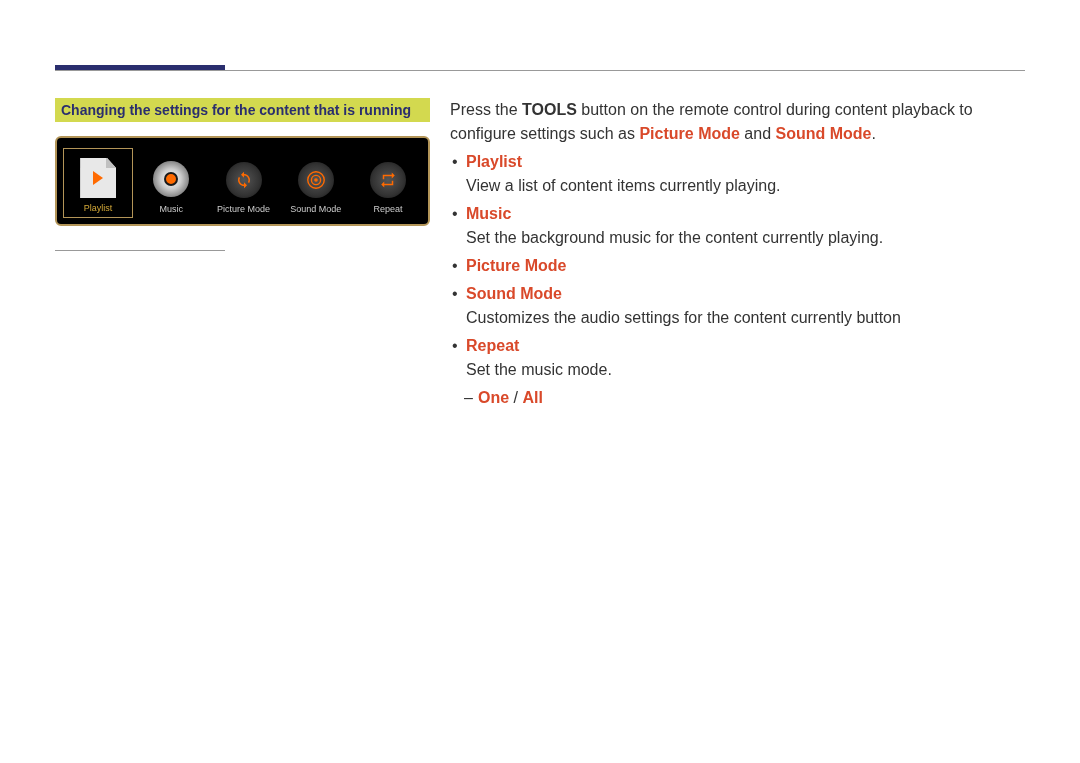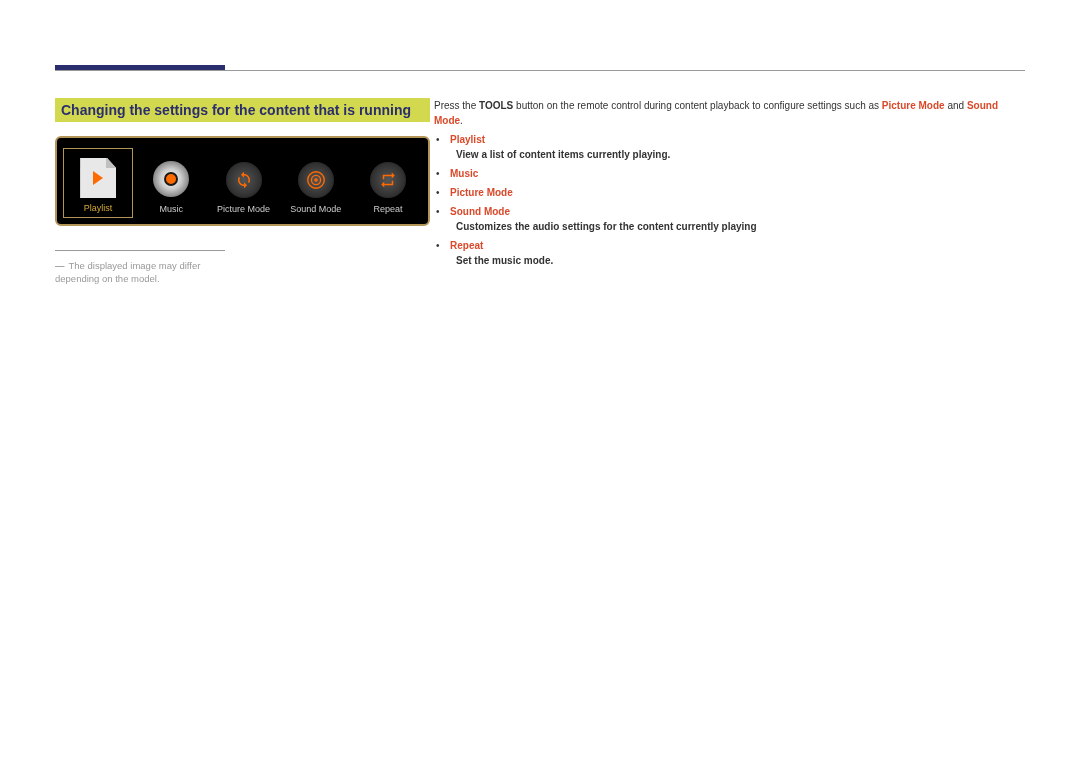--- a/index.html
+++ b/index.html
@@ -24,29 +24,29 @@
     position: absolute;
     top: 65px;
     left: 55px;
     width: 170px;
     height: 6px;
     background: #2a2e6e;
   }
   .content {
     display: flex;
     padding-top: 98px;
-    gap: 4px;
+    gap: 20px;
   }
   .left-col {
     width: 375px;
     flex-shrink: 0;
   }
   .right-col {
     flex: 1;
-    font-size: 10px;
+    font-size: 16px;
     line-height: 1.5;
     color: #333;
   }
   .section-title {
     background: #d3d94f;
     color: #2a2e6e;
     font-weight: bold;
     font-size: 14px;
     padding: 4px 6px;
     display: inline-block;
@@ -175,21 +175,21 @@
     padding-left: 28px;
     position: relative;
     margin-bottom: 4px;
   }
   .sub-dash::before {
     content: '–';
     position: absolute;
     left: 14px;
     color: #333;
   }
-  .desc { color: #333; font-weight: bold; margin-left: 6px; }
+  .desc { color: #333; font-weight: normal; }
   .sep { color: #333; font-weight: normal; }
 </style>
 </head>
 <body>
 
 <div class="header-bar"></div>
 <div class="header-line"></div>
 
 <div class="content">
   <div class="left-col">
@@ -236,51 +236,52 @@
           <svg width="18" height="18" viewBox="0 0 24 24">
               <path fill="#ff6a00" d="M7 7h10v3l4-4-4-4v3H5v6h2V7zm10 10H7v-3l-4 4 4 4v-3h12v-6h-2v4z"></path>
             </svg>
         </div>
         <span>Repeat</span>
       </div>
 
     </div>
 
     <div class="notes">
-      <div class="note-line">
-        <span class="note-dash">―</span><span>The displayed image may differ depending on the model.</span>
-      </div>
     </div>
   </div>
 
   <div class="right-col">
     <p class="body-text">
       <span>Press the </span><span class="bold">TOOLS</span><span> button on the remote control during content playback to configure settings such as </span><span class="orange">Picture Mode</span><span> and </span><span class="orange">Sound Mode</span><span>.</span>
     </p>
 
     <ul class="bullet-list">
       <li>
         <span class="orange">Playlist</span><br>
         <span class="desc">View a list of content items currently playing.</span>
       </li>
       <li>
         <span class="orange">Music</span><br>
+        <span class="desc">Set the background music for the content currently playing.</span>
       </li>
       <li>
         <span class="orange">Picture Mode</span><br>
       </li>
     </ul>
 
     <ul class="bullet-list">
       <li>
         <span class="orange">Sound Mode</span><br>
-        <span class="desc">Customizes the audio settings for the content currently playing</span>
+        <span class="desc">Customizes the audio settings for the content currently button</span>
       </li>
     </ul>
 
     <ul class="bullet-list">
       <li>
         <span class="orange">Repeat</span><br>
         <span class="desc">Set the music mode.</span>
       </li>
     </ul>
+    <div class="sub-dash">
+      <span class="orange">One</span><span class="sep"> / </span><span class="orange">All</span>
+    </div>
   </div>
 </div>
 
 </body></html>

